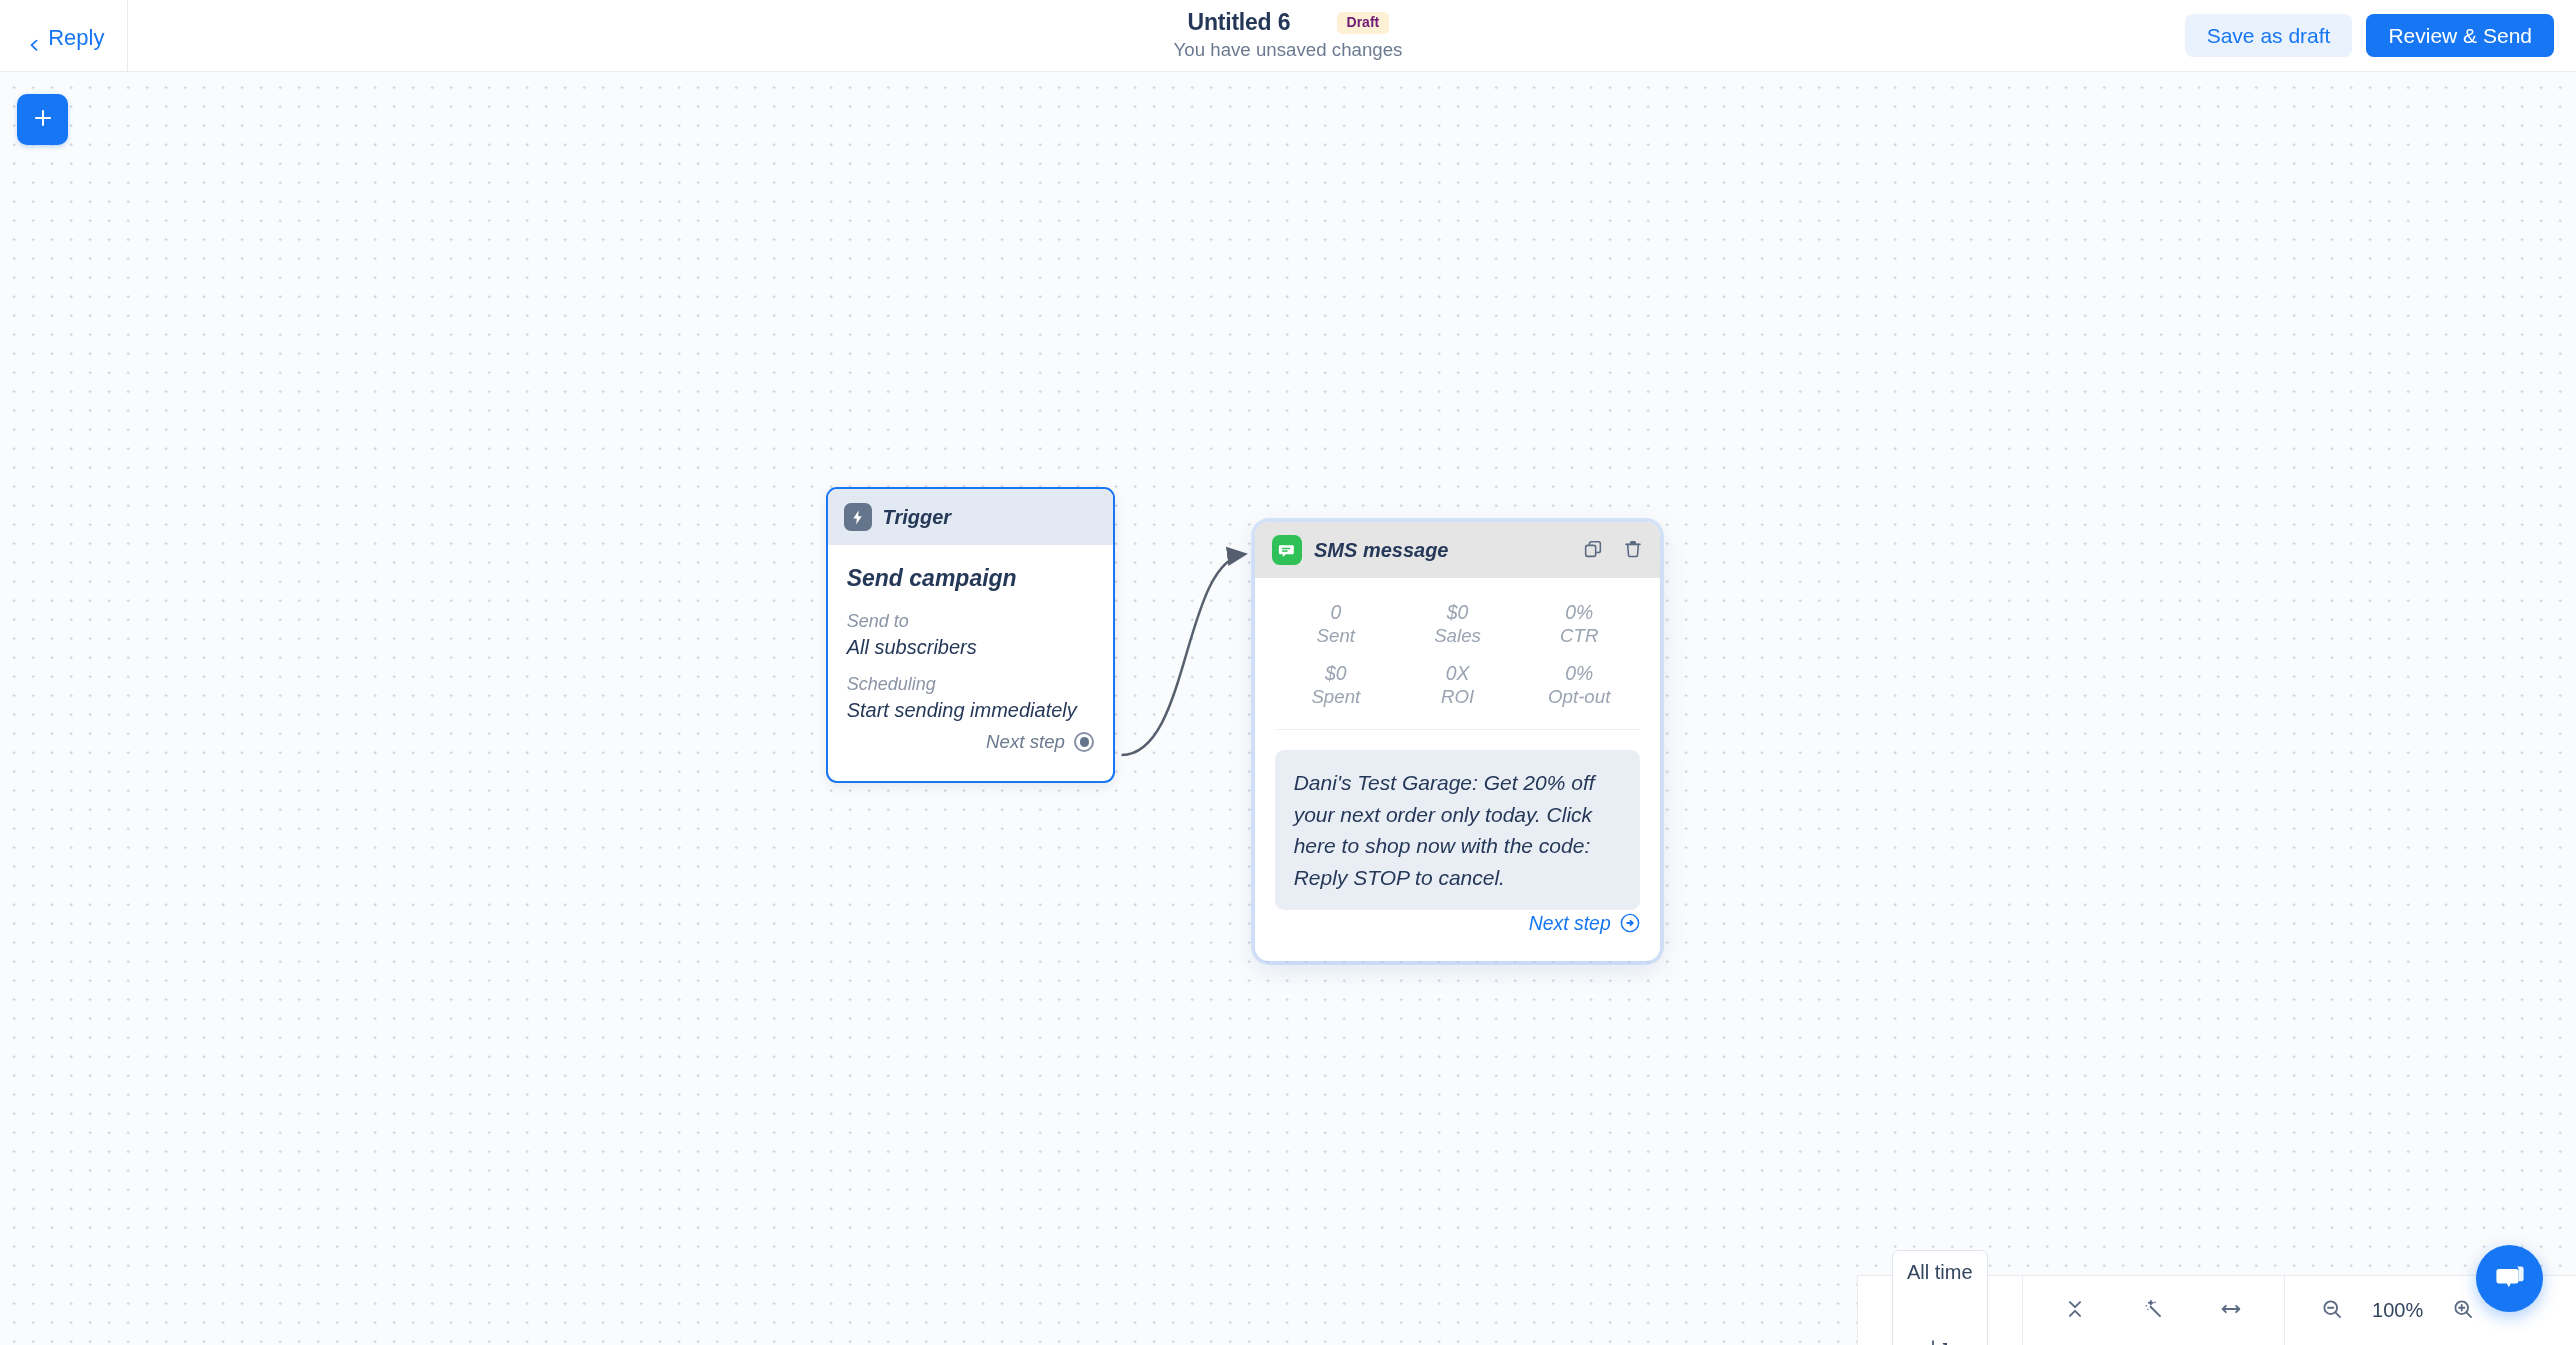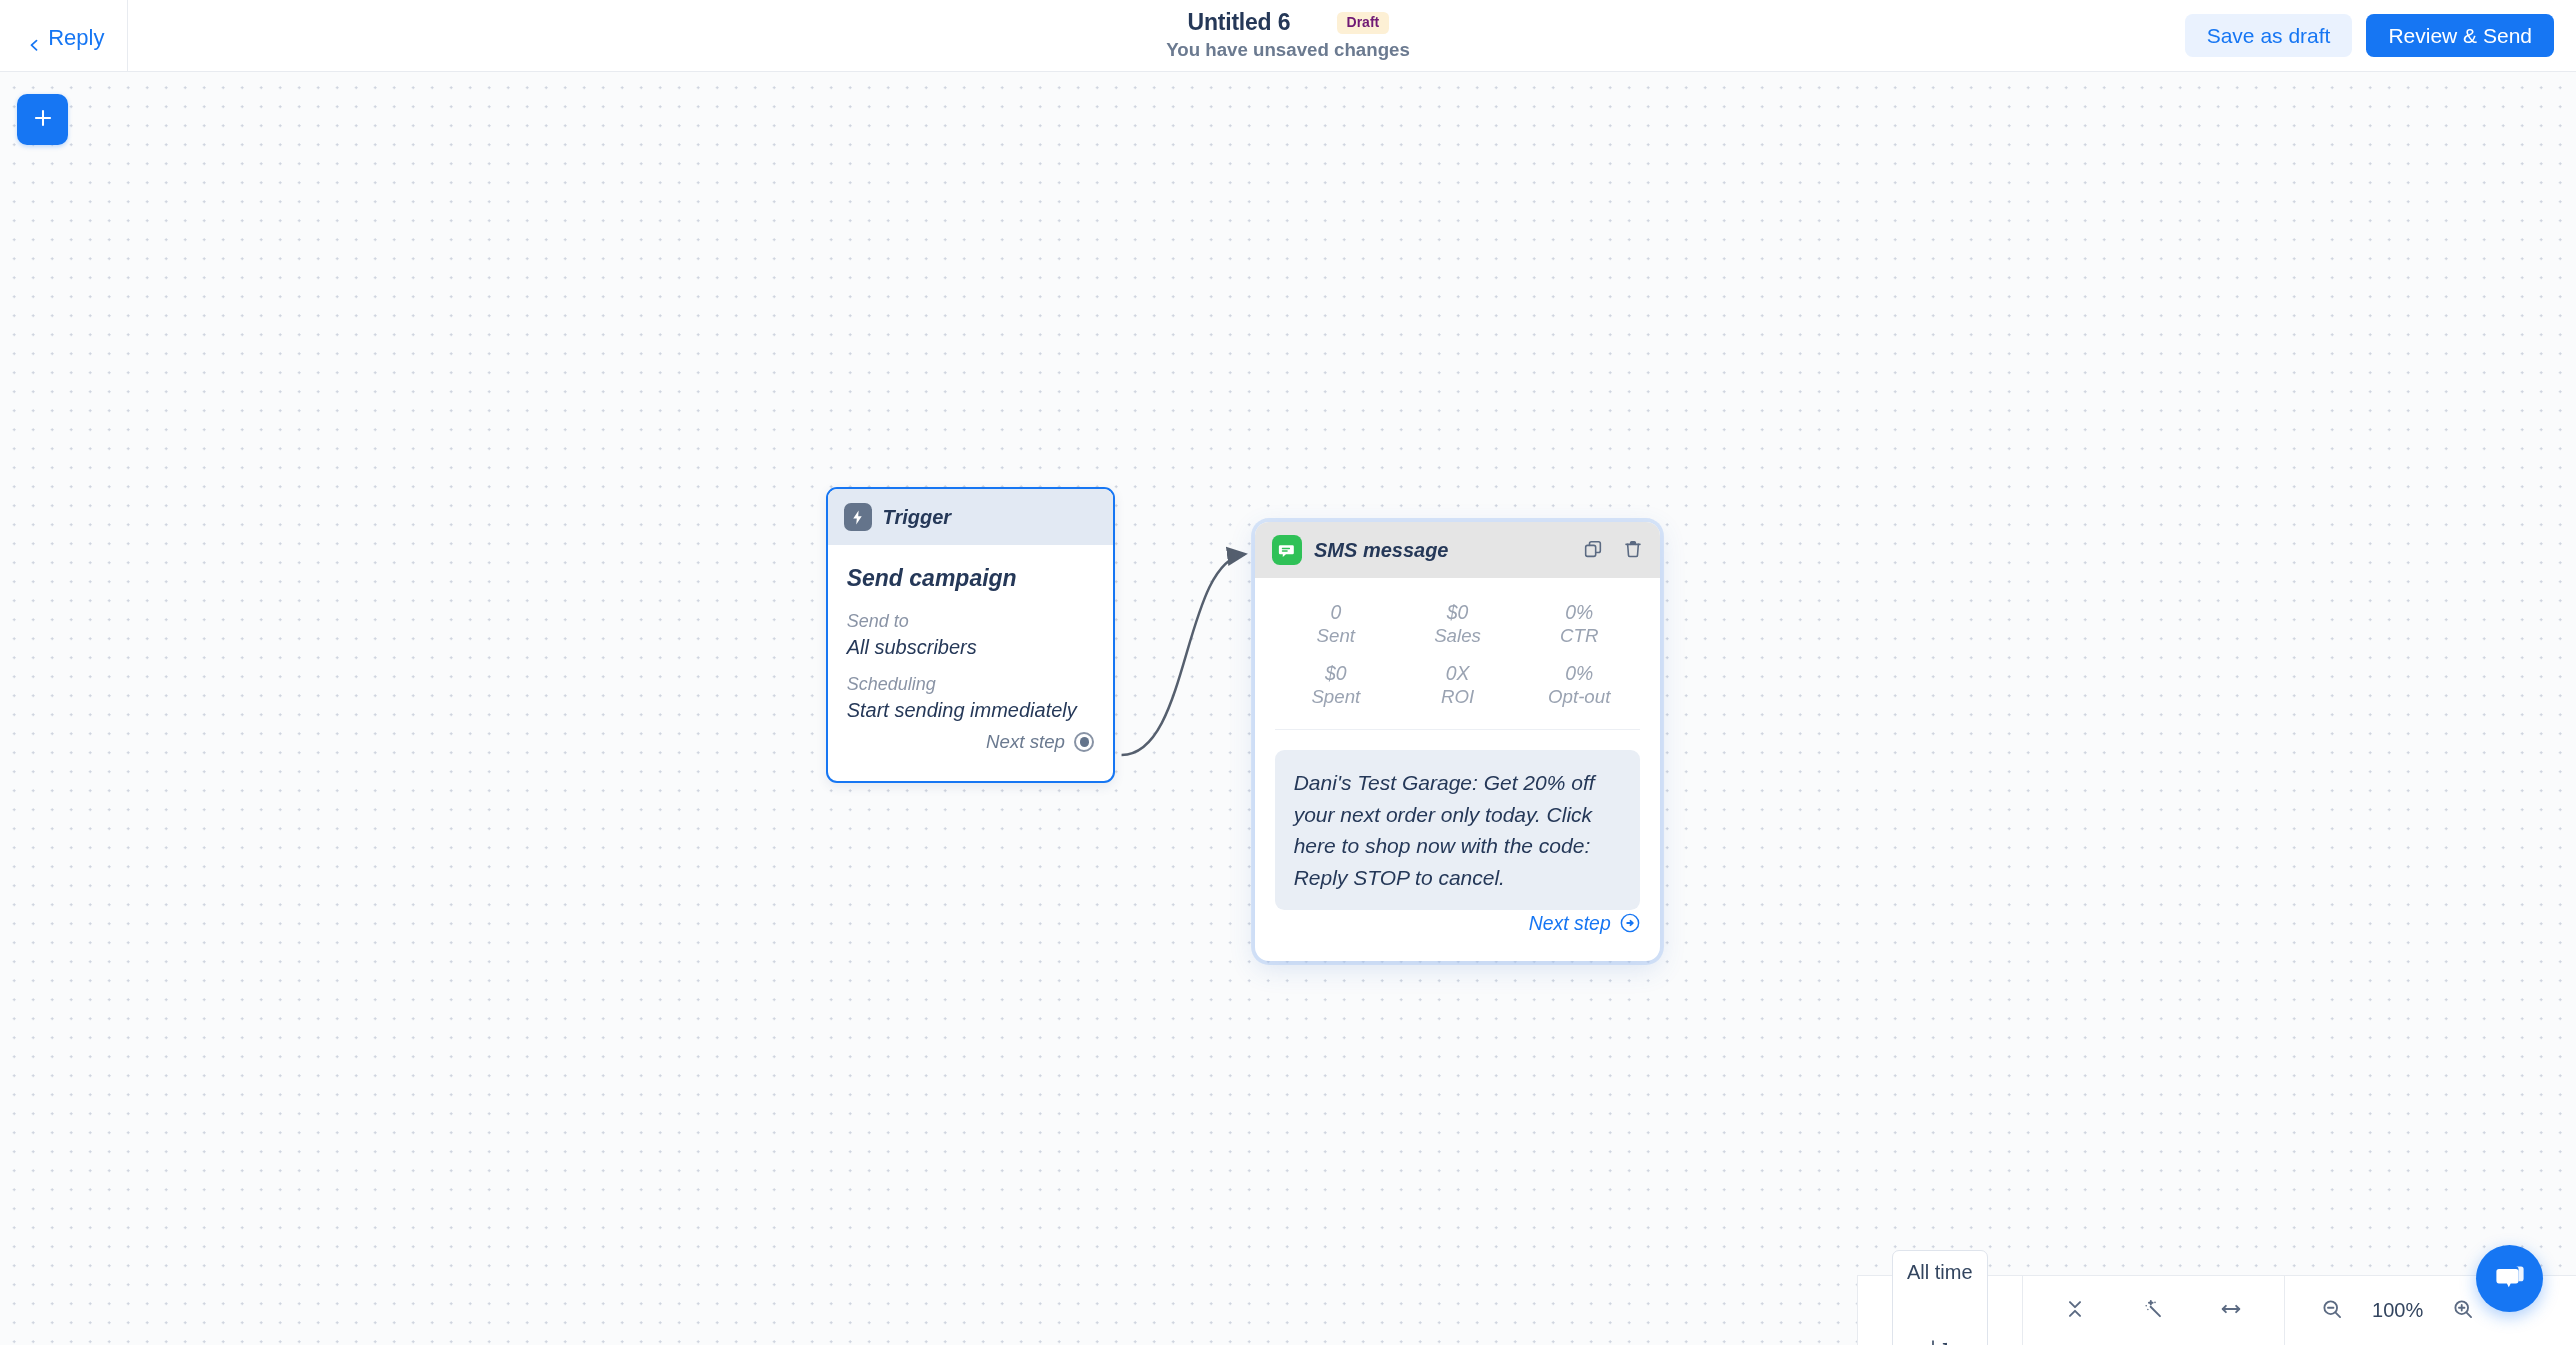--- a/index.html
+++ b/index.html
@@ -32,21 +32,21 @@
   #title-block {
     position:absolute; left:0; right:0; top:9.3px;
     display:flex; flex-direction:column; align-items:center; gap:2.3px;
   }
   #title-row { display:flex; align-items:center; gap:11px;text-align:right; }
   #doc-title { font-size:23px; font-weight:bold; color:#253858; letter-spacing:-0.2px; }
   #status-badge {
     background:#fdf0d5; color:#701a75; font-size:14px; font-weight:bold;
     padding:2.3px 9.3px; border-radius:5.4px; line-height:1.25;margin-left:36px;
   }
-  #unsaved-note { font-size:18.7px; color:#6b7a90;font-weight:bold; }
+  #unsaved-note { font-size:18.7px; color:#6b7a90; }
   #topbar-actions {
     position:absolute; right:22px; top:14px; display:flex; align-items:center; gap:14px;
   }
   .btn {
     font-family:"Liberation Sans", sans-serif;
     font-size:21px; border:none; border-radius:7.8px; cursor:pointer;
     padding:11px 22px; line-height:1;
   }
   #save-draft-btn { background:#eaf2fe; color:#1676f3; }
   #review-send-btn { background:#1676f3; color:#ffffff; }

